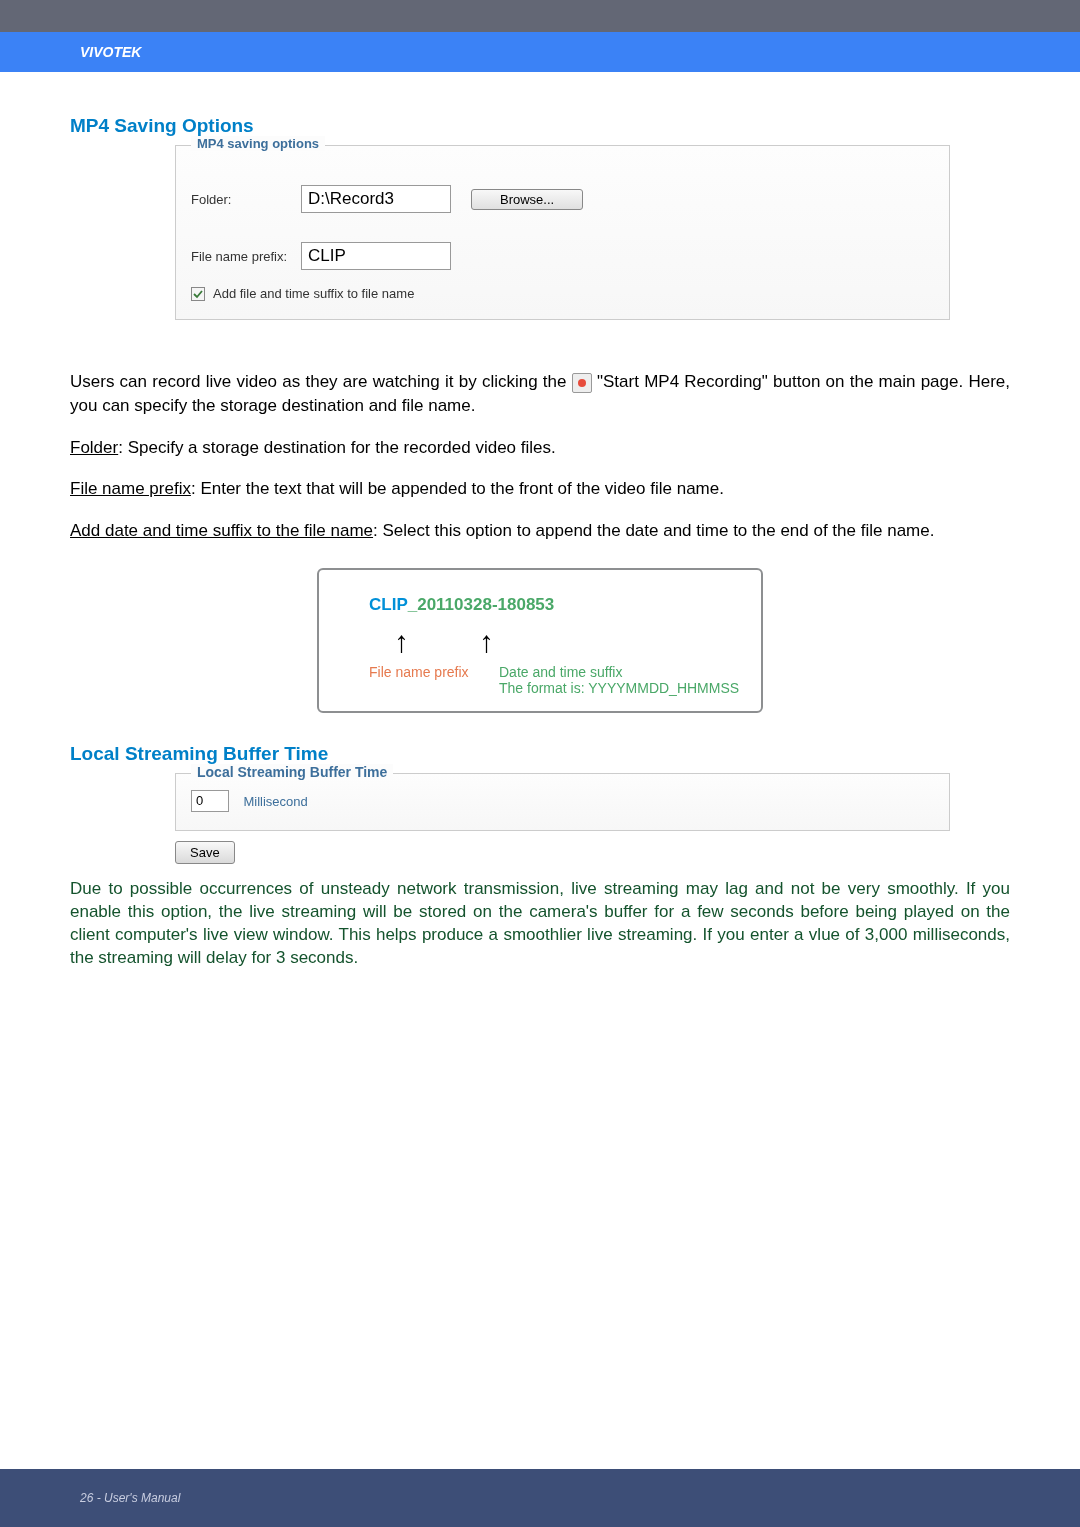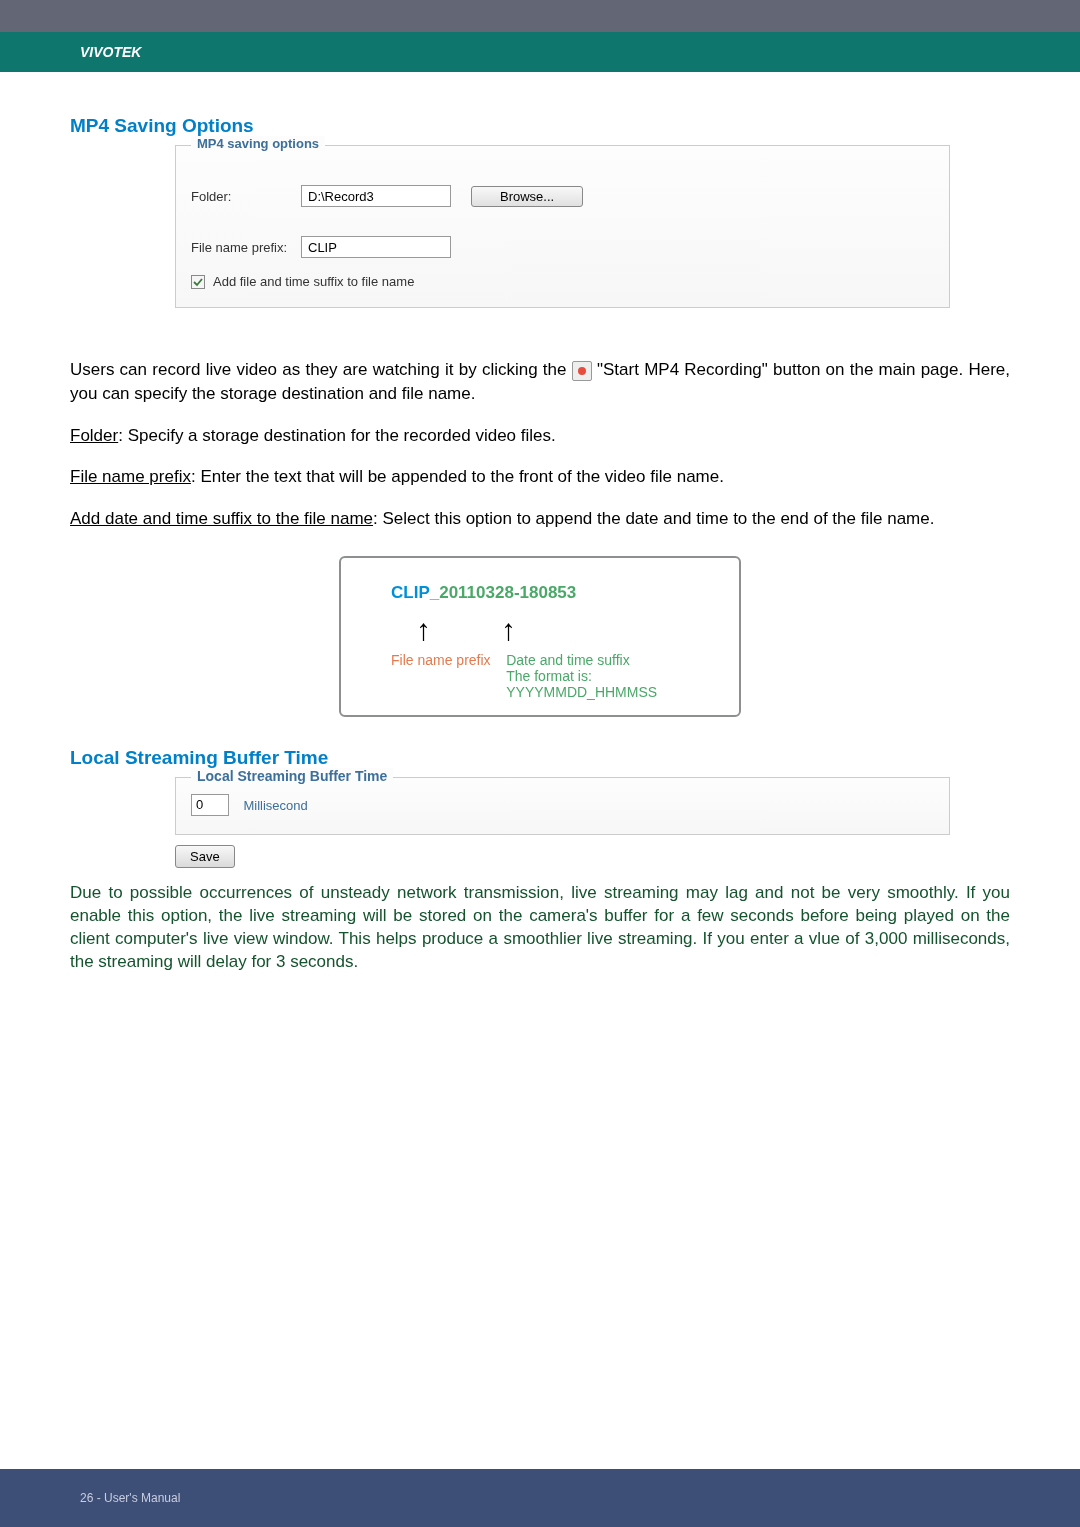--- a/index.html
+++ b/index.html
@@ -21,21 +21,21 @@
       right: 0;
       height: 32px;
       background: #636775;
     }
     .header-bar {
       position: absolute;
       top: 32px;
       left: 0;
       right: 0;
       height: 40px;
-      background: #0f766e;
+      background: #3b82f6;
       color: #fff;
       font-style: italic;
       font-weight: bold;
       font-size: 14px;
       padding-left: 80px;
       display: flex;
       align-items: center;
     }
     .content {
       position: absolute;
@@ -74,22 +74,22 @@
       font-size: 13px;
       color: #333;
     }
     .form-label {
       width: 110px;
     }
     .input-text {
       border: 1px solid #999;
       background: #fff;
       padding: 2px 6px;
-      font-size: 13px;
-      height: 22px;
+      font-size: 17px;
+      height: 28px;
       width: 150px;
       margin-right: 20px;
     }
     .browse-btn {
       border: 1px solid #888;
       background: linear-gradient(to bottom, #f8f8f8, #e0e0e0);
       padding: 2px 28px;
       font-size: 13px;
       border-radius: 3px;
       cursor: pointer;
@@ -144,21 +144,21 @@
     }
     .record-dot {
       width: 8px;
       height: 8px;
       background: #e74c3c;
       border-radius: 50%;
     }
     .illustration-box {
       border: 2px solid #8d8f91;
       margin: 25px auto 0;
-      width: 402px;
+      width: 446px;
       padding: 25px 20px 15px 50px;
       border-radius: 6px;
     }
     .clip-text {
       font-size: 17px;
       font-weight: bold;
     }
     .clip-blue {
       color: #0090d8;
     }
@@ -231,20 +231,21 @@
       cursor: pointer;
     }
     .footer {
       position: absolute;
       bottom: 0;
       left: 0;
       right: 0;
       height: 58px;
       background: #3d4e77;
       color: #c8cde0;
+      font-style: italic;
       font-size: 12px;
       padding-left: 80px;
       display: flex;
       align-items: center;
     }
     .section2-title {
       color: #0080c8;
       font-size: 19px;
       font-weight: bold;
       margin-top: 30px;

